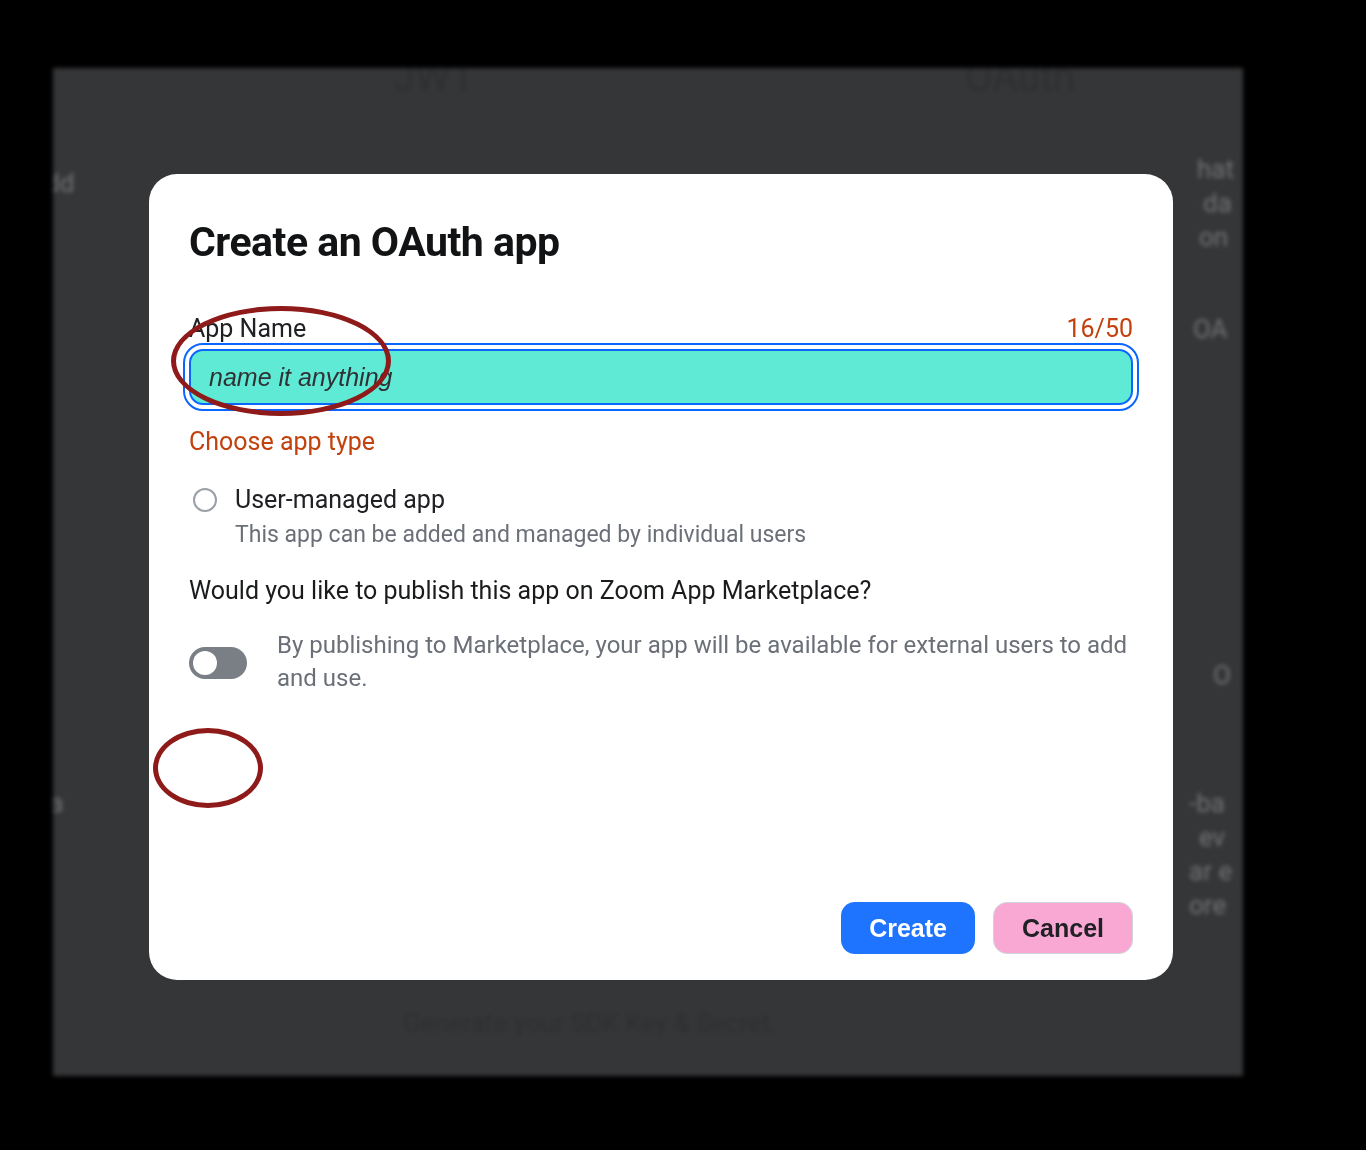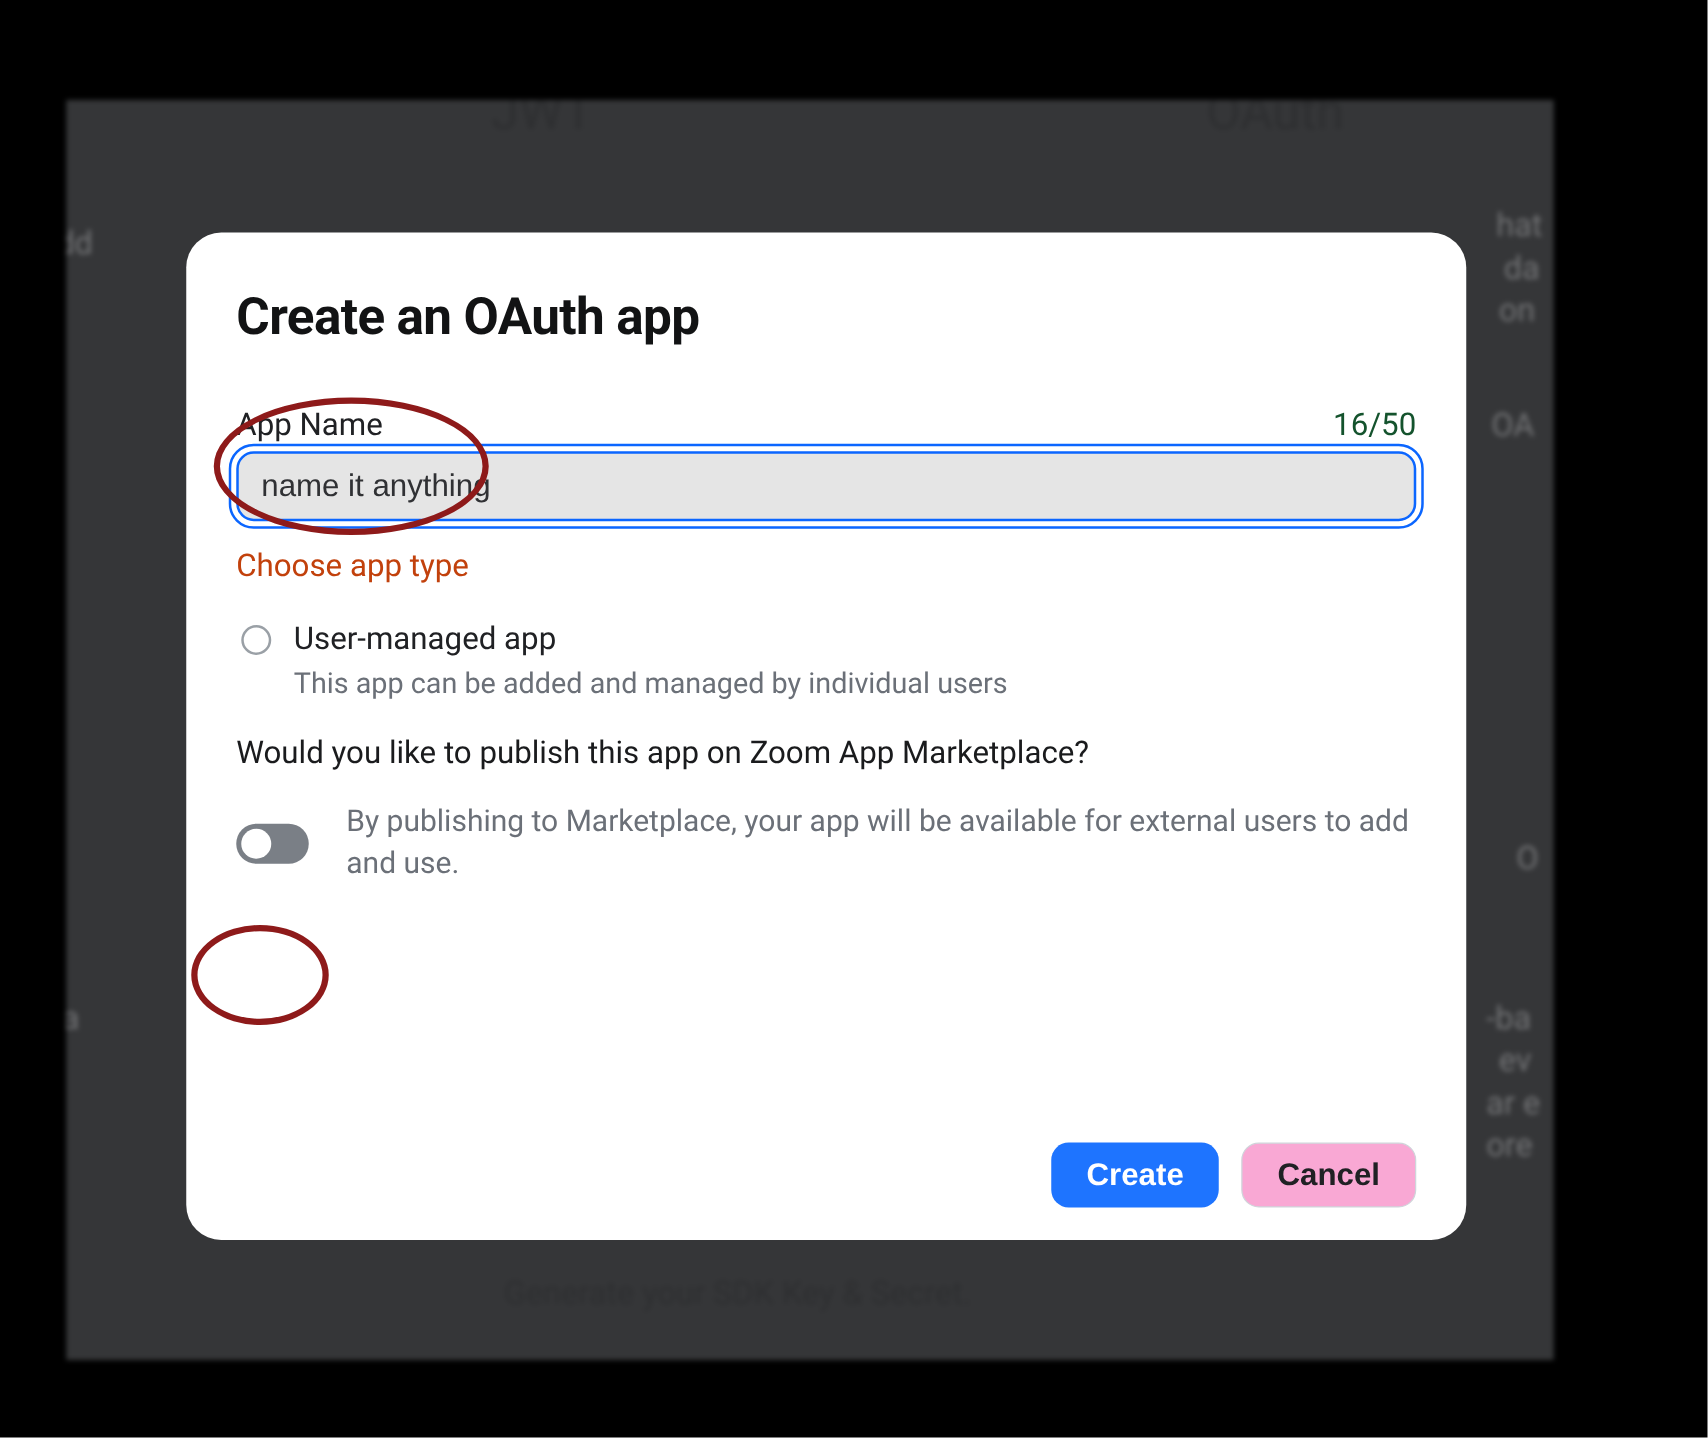--- a/index.html
+++ b/index.html
@@ -7,21 +7,21 @@
       font-family: -apple-system, BlinkMacSystemFont, "Segoe UI", Roboto, Helvetica, Arial, sans-serif;
       background: #000;
       width: 1366px;
       height: 1150px;
       overflow: hidden;
       position: relative;
     }
     .stage {
       position: absolute;
       left: 53px;
-      top: 80px;
+      top: 68px;
       width: 1190px;
       height: 1008px;
       background: #000;
     }
     
     .bg {
       position: absolute;
       inset: 0;
       background: #353638;
       filter: blur(2px);
@@ -61,33 +61,34 @@
       justify-content: space-between;
       align-items: baseline;
       margin-bottom: 6px;
     }
     .field-label {
       font-size: 25px;
       color: #202124;
     }
     .char-count {
       font-size: 25px;
-      color: #14532d;
+      color: #c2410c;
     }
     .text-input {
       width: 100%;
       height: 56px;
       border: 2px solid #0b66ff;
       outline: 2px solid #0b66ff;
       outline-offset: 4px;
       border-radius: 14px;
       padding: 0 18px;
       font-size: 25px;
       color: #303134;
-      background: #e5e5e5;
+      background: #5eead4;
+      font-style: italic;
     }
     .section-label {
       font-size: 25px;
       color: #c2410c;
       margin-top: 22px;
       margin-bottom: 28px;
     }
     .radio-row {
       display: flex;
       align-items: flex-start;

